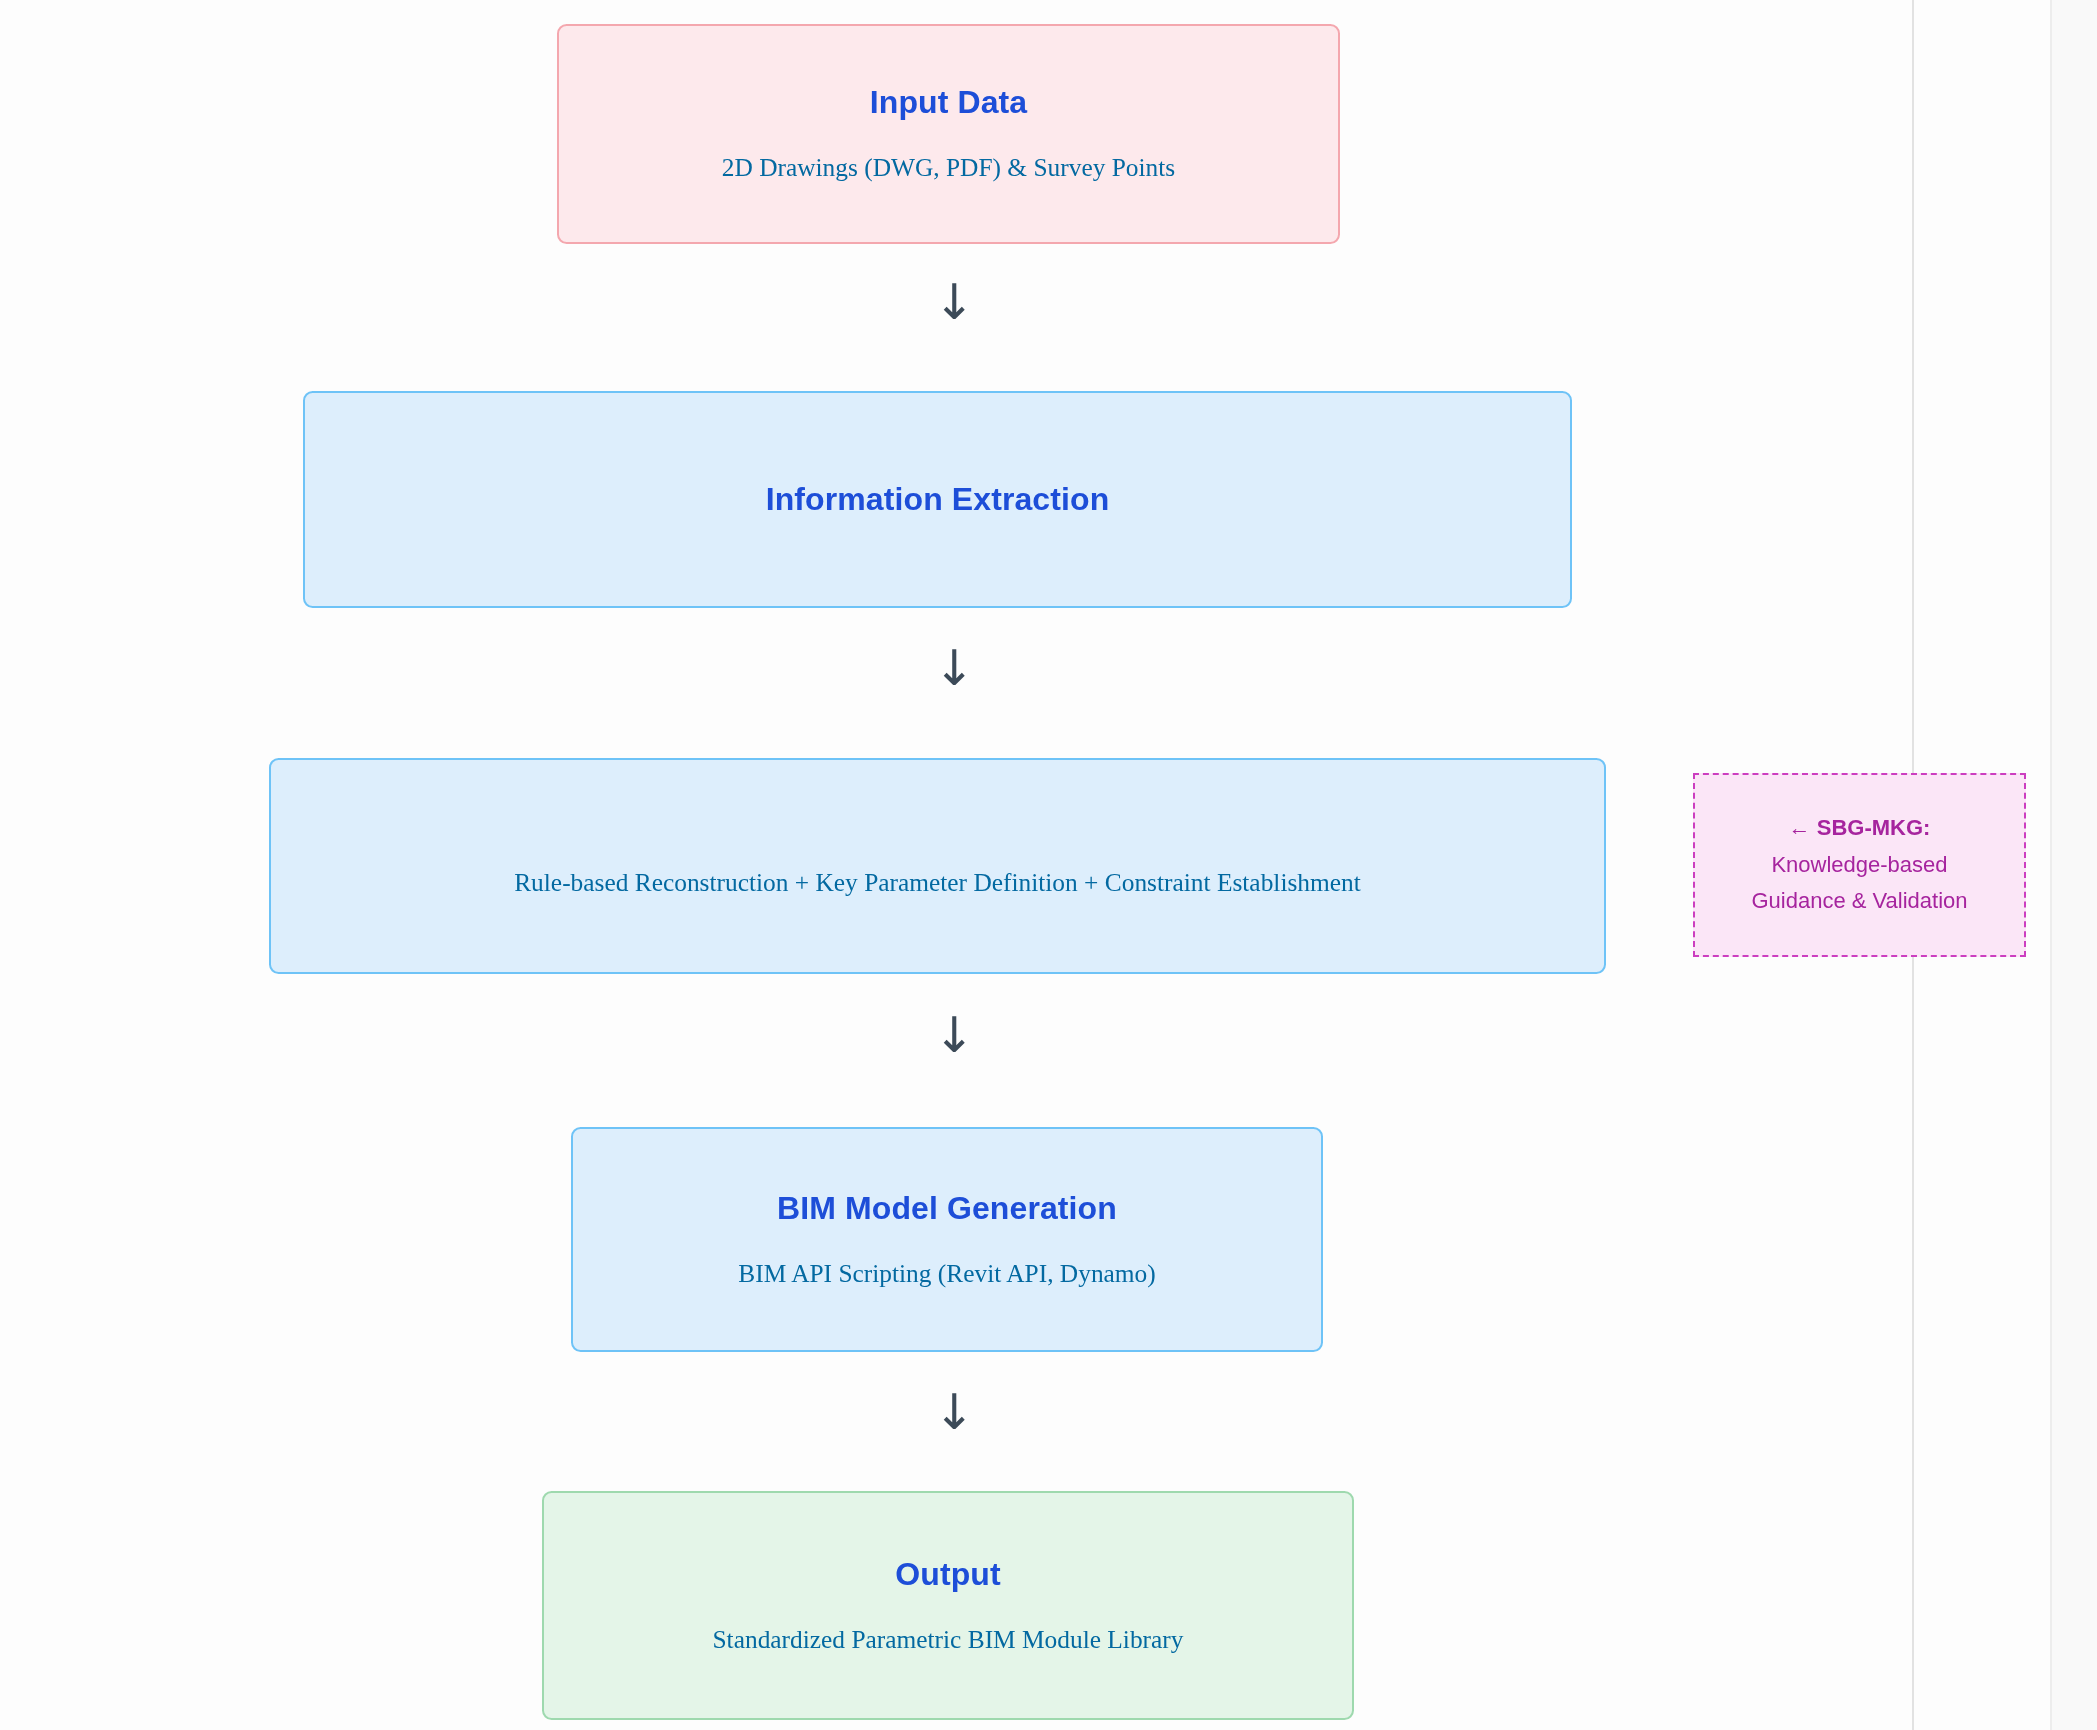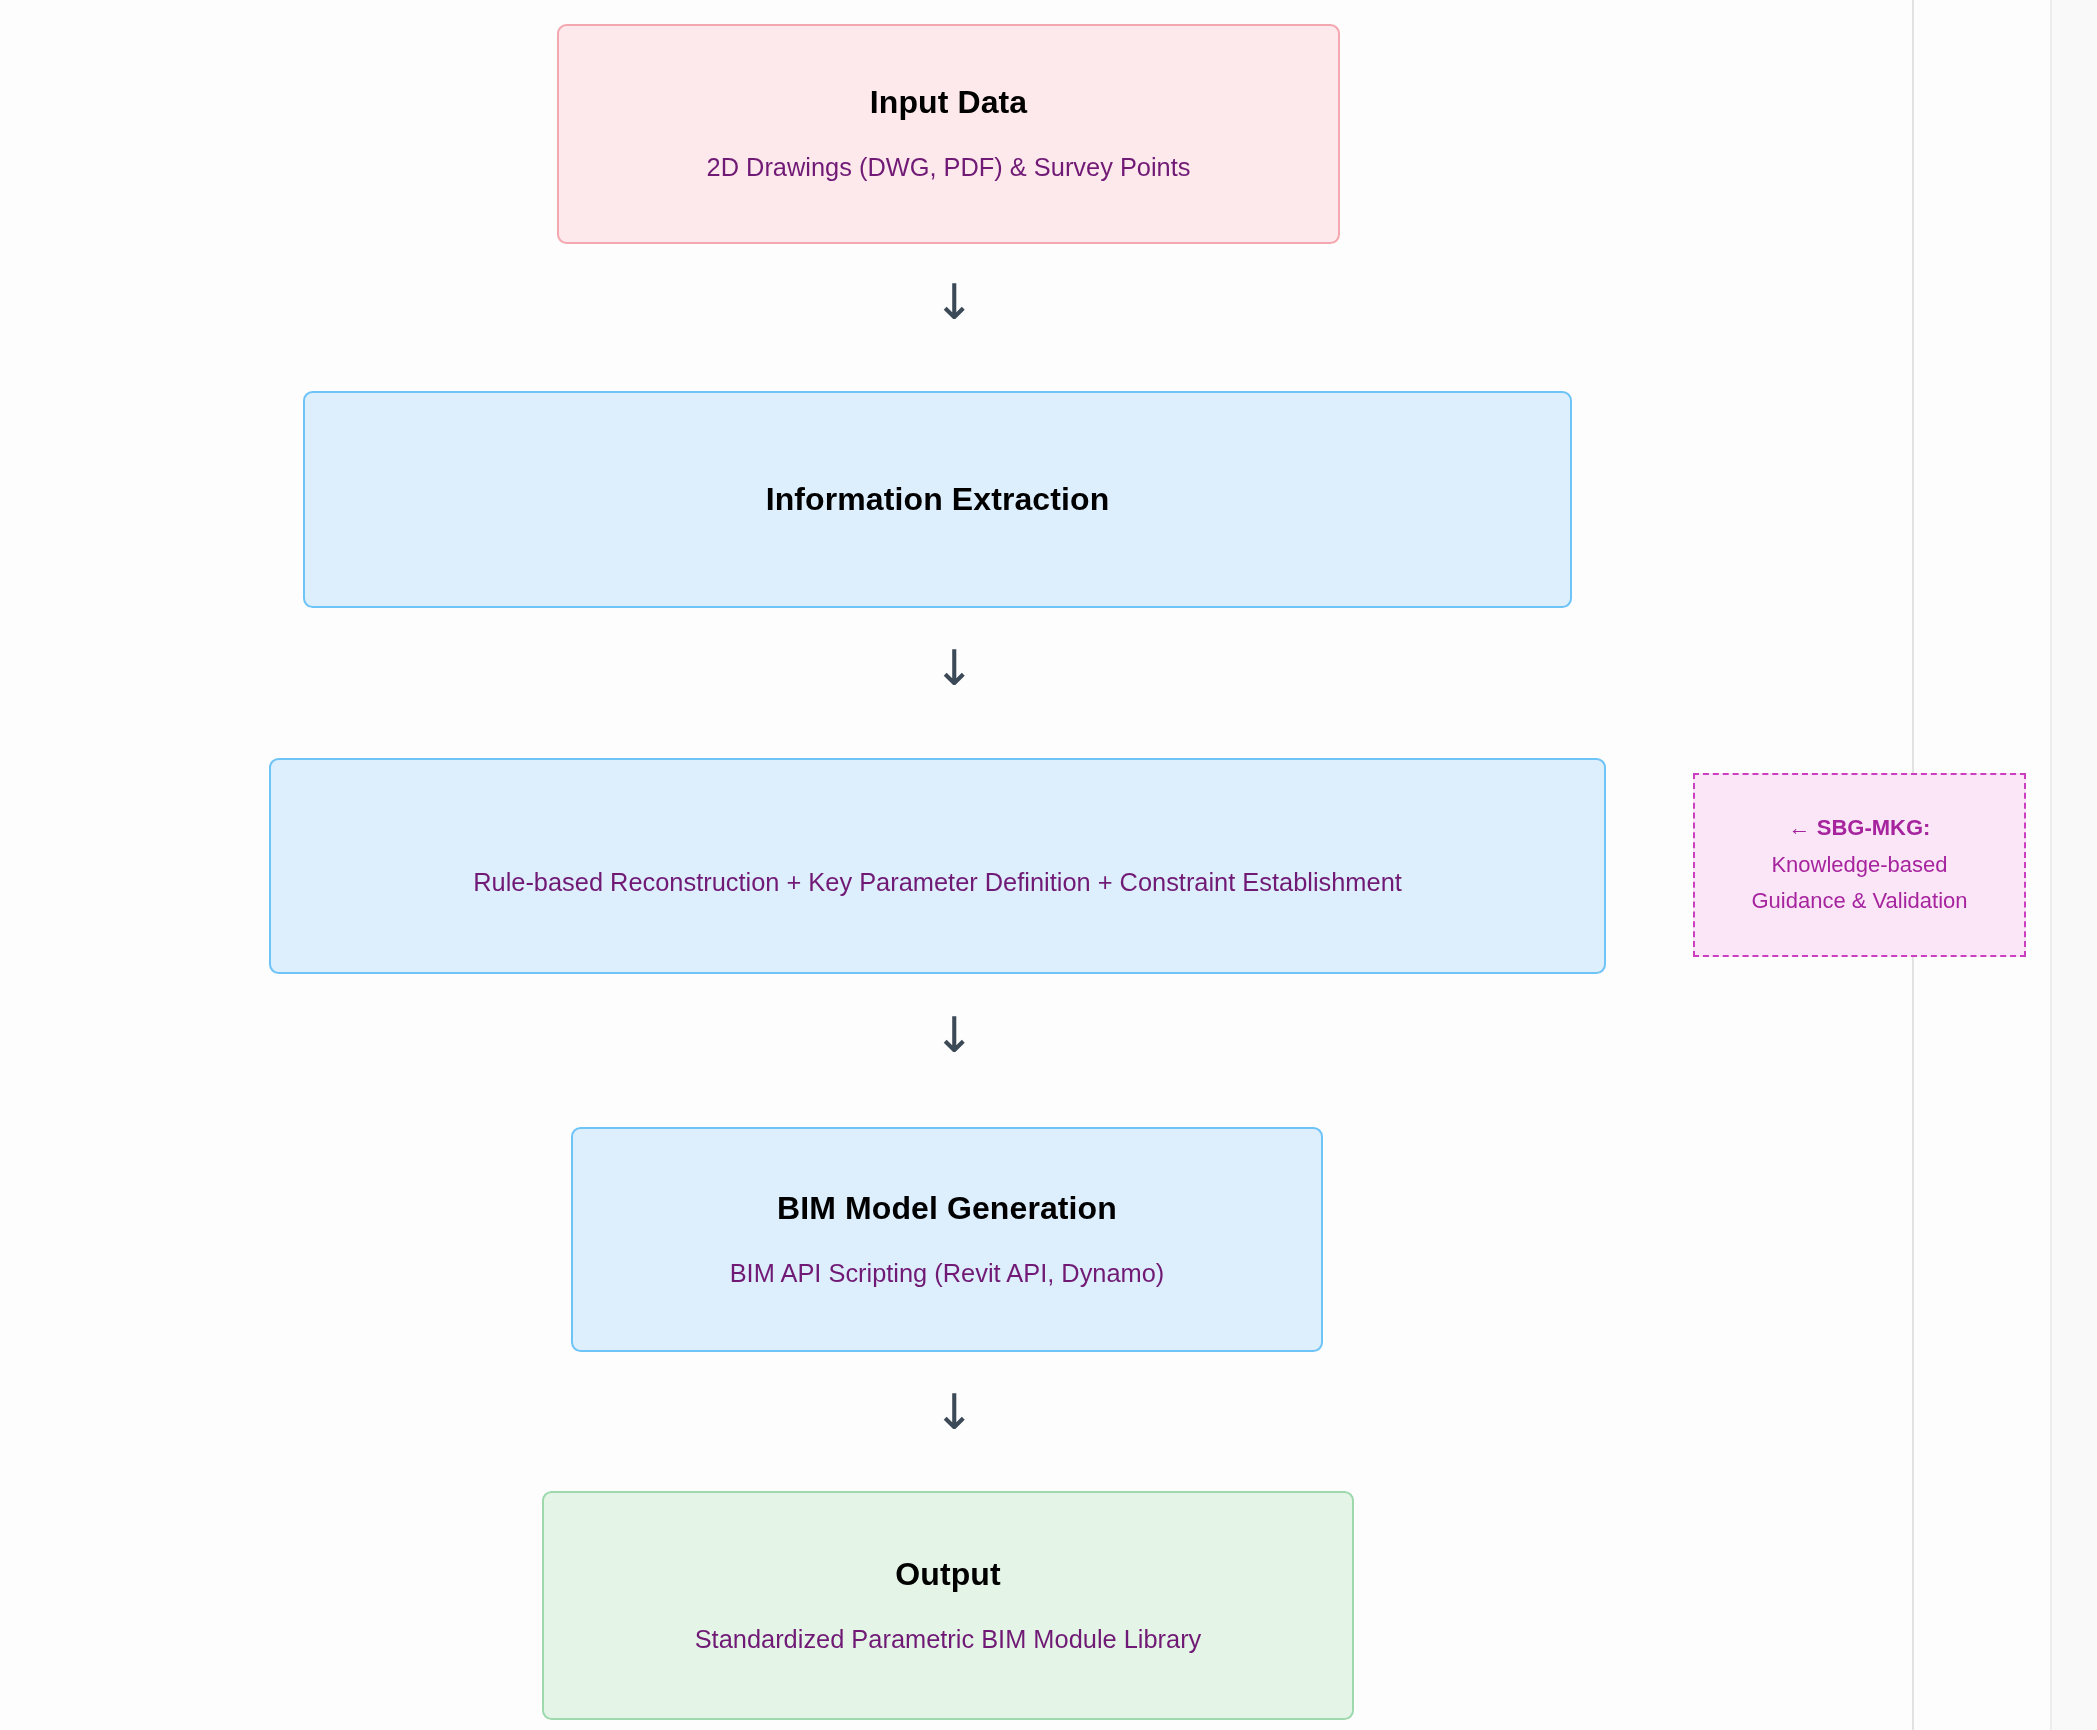--- a/index.html
+++ b/index.html
@@ -51,30 +51,31 @@
     display: flex;
     flex-direction: column;
     align-items: center;
     justify-content: center;
     text-align: center;
     padding: 12.4px 19px;
   }
   .node .title {
     font-weight: bold;
     font-size: 32px;
-    color: #000000;
+    color: #1d4ed8;
     letter-spacing: 0.1px;
     line-height: 1.1;
   }
   .node .subtitle {
     font-size: 25.4px;
-    color: #701a75;
+    color: #0369a1;
     line-height: 1.2;
     margin-top: 32px;
     white-space: nowrap;
+    font-family: Liberation Serif, serif;
   }
 
   .node.pink {
     background: #fde9ec;
     border: 2.7px solid #f4a7ae;
   }
   .node.blue {
     background: #ddeefc;
     border: 2.7px solid #6ec3f7;
   }

